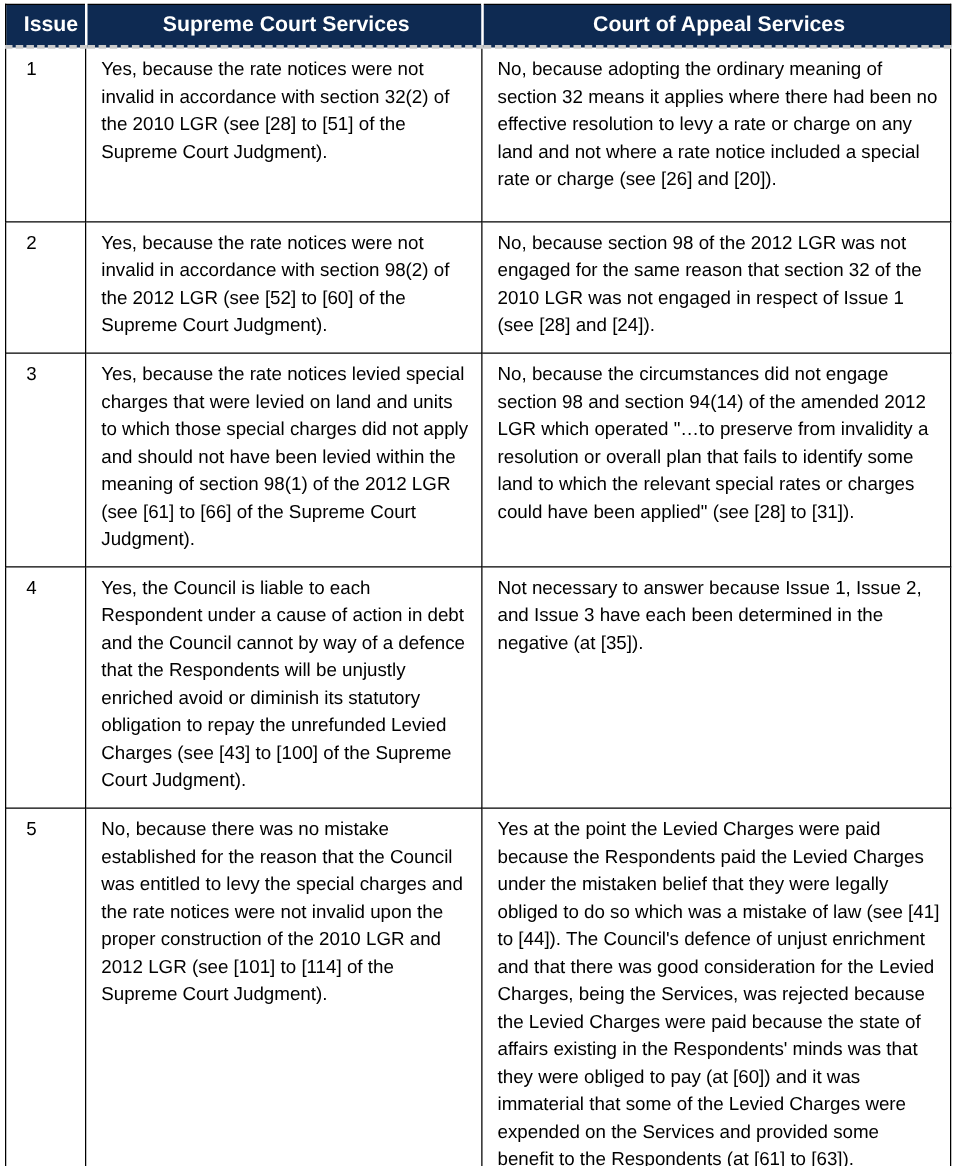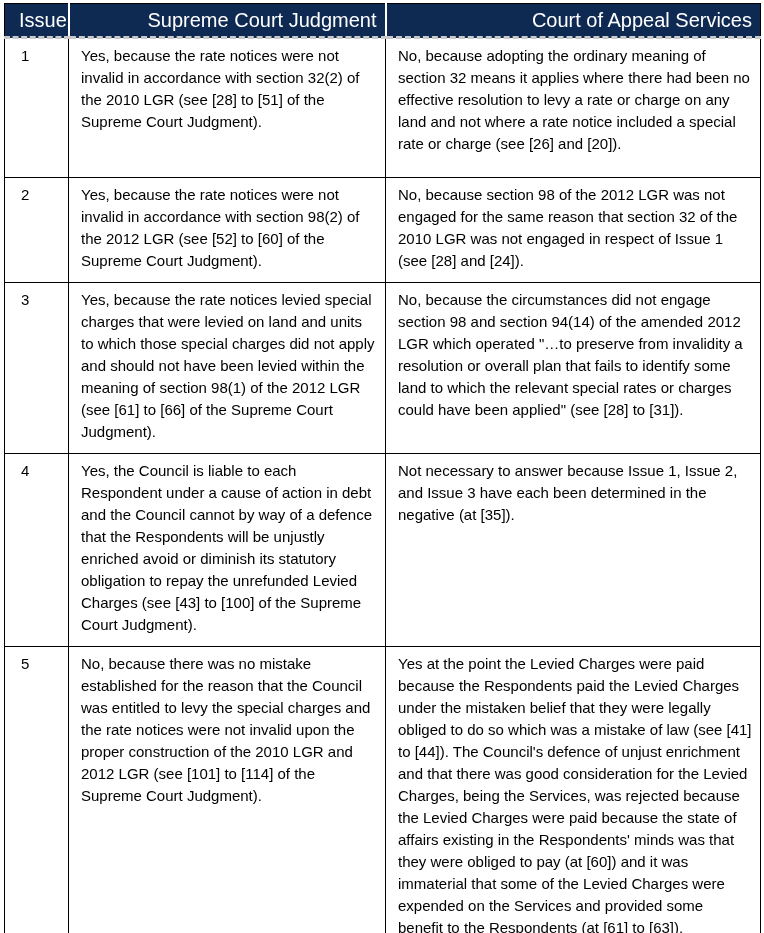--- a/index.html
+++ b/index.html
@@ -24,23 +24,23 @@
     border-bottom: 3px solid #000000;
   }
   col.c-issue   { width: 64px;  }
   col.c-supreme { width: 317px; }
   col.c-appeal  { width: 375px; }
 
   thead tr { height: 34px; }
   th {
     background: #0e2a52;
     color: #ffffff;
-    font-size: 20px;
-    font-weight: normal;
-    text-align: right;
+    font-size: 17px;
+    font-weight: bold;
+    text-align: center;
     vertical-align: middle;
     padding: 0 8px 0 12px;
     border-bottom: 3px dashed #c9c9c9;
   }
   th.issue-col { padding-left: 14px; }
   th + th { border-left: 2px solid #ffffff; }
 
   td {
     border: 1px solid #000000;
     vertical-align: top;
@@ -66,21 +66,21 @@
 <div class="page">
   <table class="judgment-table">
     <colgroup>
       <col class="c-issue">
       <col class="c-supreme">
       <col class="c-appeal">
     </colgroup>
     <thead>
       <tr>
         <th class="issue-col">Issue</th>
-        <th>Supreme Court Judgment</th>
+        <th>Supreme Court Services</th>
         <th>Court of Appeal Services</th>
       </tr>
     </thead>
     <tbody>
       <tr class="r1">
         <td class="issue-cell">1</td>
         <td>Yes, because the rate notices were not invalid in accordance with section 32(2) of the 2010 LGR (see [28] to [51] of the Supreme Court Judgment).</td>
         <td>No, because adopting the ordinary meaning of section 32 means it applies where there had been no effective resolution to levy a rate or charge on any land and not where a rate notice included a special rate or charge (see [26] and [20]).</td>
       </tr>
       <tr class="r2">

